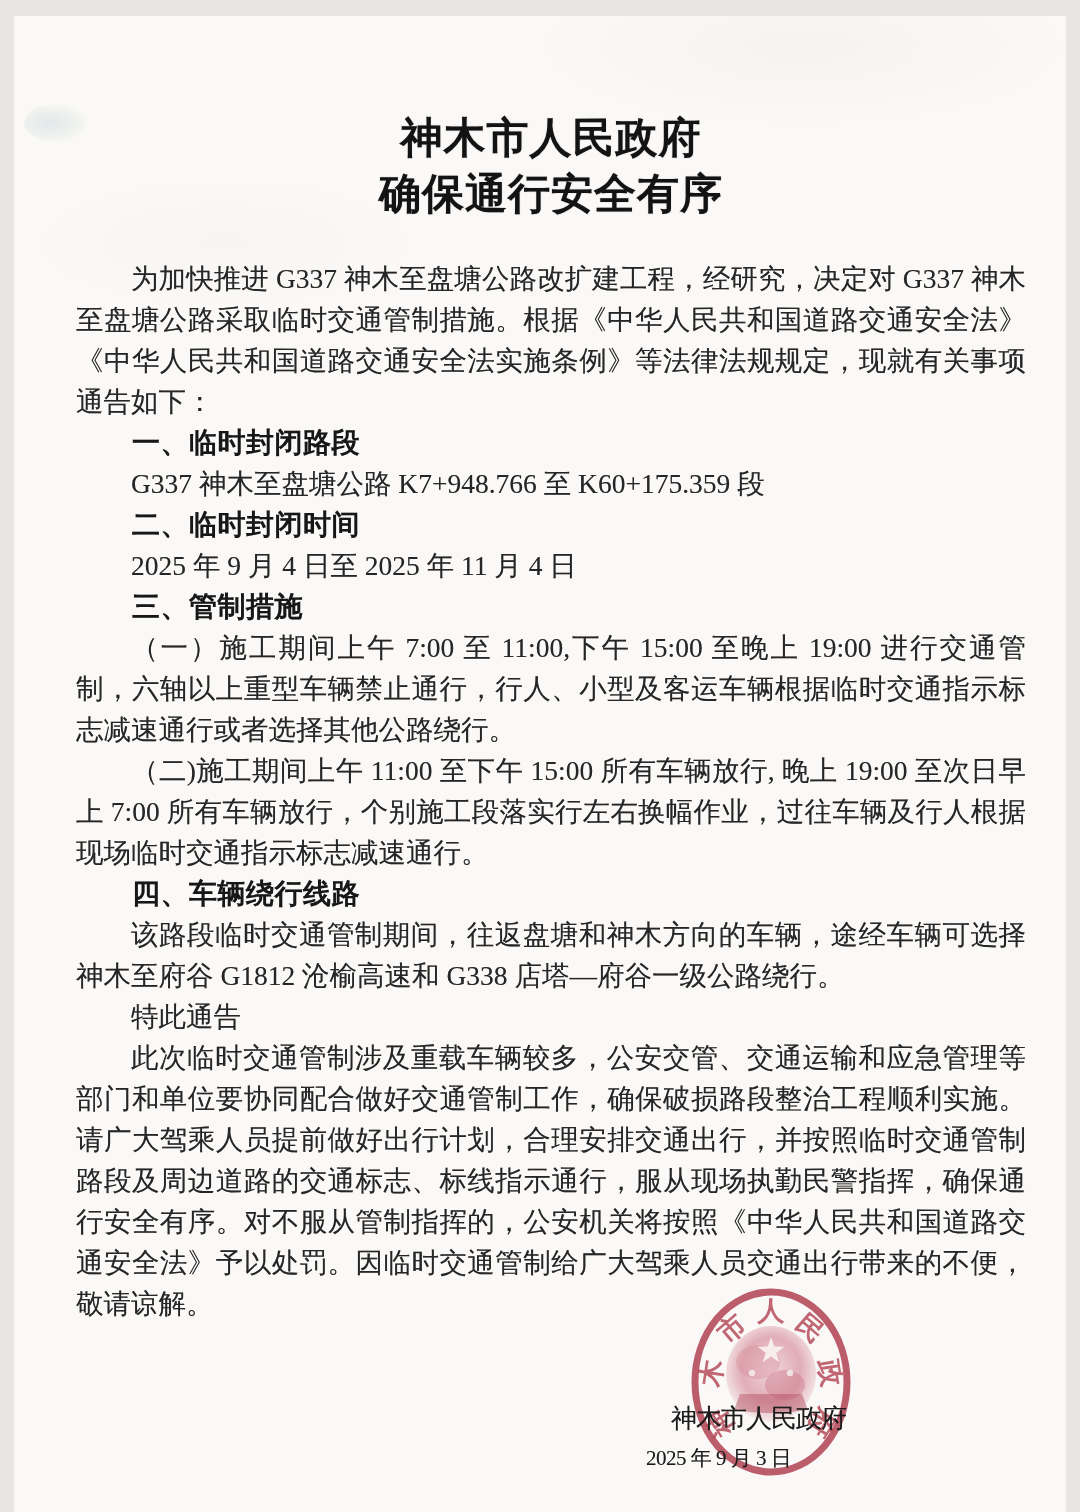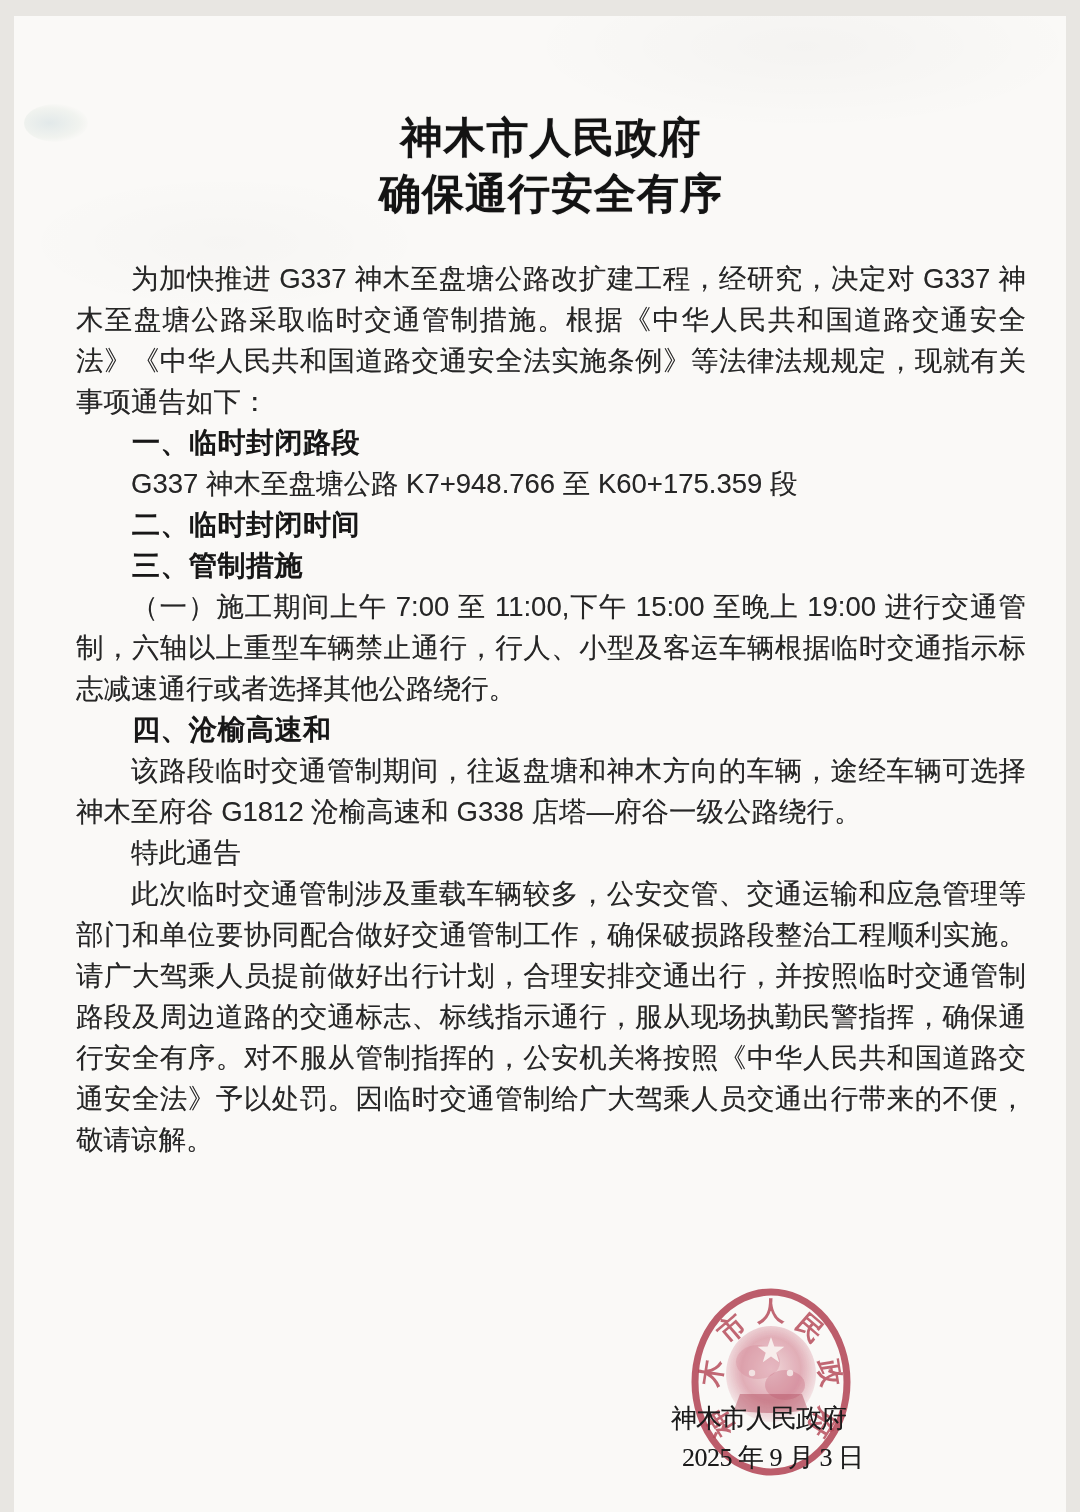--- a/index.html
+++ b/index.html
@@ -44,21 +44,21 @@
     text-shadow: 0 0 1px rgba(20,20,20,0.4);
   }
   .doc-body { margin-top: 36px; }
   p.para {
     margin: 0;
     text-indent: 2em;
     font-size: 27.5px;
     line-height: 41px;
     text-align: justify;
     color: #262626;
-    font-family: Liberation Sans, sans-serif;
+    font-family: Liberation Serif, serif;
     text-shadow: 0 0 0.5px rgba(30,30,30,0.35);
   }
   p.para.heading {
     font-family: Liberation Serif, serif;
     font-weight: 700;
     font-size: 28px;
     color: #171717;
     letter-spacing: 0.5px;
     text-align: left;
   }
@@ -87,24 +87,24 @@
     font-family: "Liberation Serif", "DejaVu Serif", serif;
     font-size: 26px;
     line-height: 30px;
     letter-spacing: -1px;
     color: #1b1b1b;
     text-shadow: 0 0 0.5px rgba(30,30,30,0.4);
     z-index: 3;
   }
   .issue-date {
     position: absolute;
-    left: 668px;
+    left: 632px;
     top: 1427px;
     font-family: "Liberation Serif", "DejaVu Serif", serif;
-    font-size: 26px;
+    font-size: 21px;
     line-height: 30px;
     letter-spacing: -0.5px;
     color: #1b1b1b;
     text-shadow: 0 0 0.5px rgba(30,30,30,0.4);
     z-index: 3;
   }
 </style>
 </head>
 <body>
 
@@ -115,23 +115,25 @@
   <div class="doc">
     <div class="title-block">
       <div class="title-line">神木市人民政府</div>
       <div class="title-line">确保通行安全有序</div>
     </div>
     <div class="doc-body">
         <p class="para">为加快推进 G337 神木至盘塘公路改扩建工程，经研究，决定对 G337 神木至盘塘公路采取临时交通管制措施。根据《中华人民共和国道路交通安全法》《中华人民共和国道路交通安全法实施条例》等法律法规规定，现就有关事项通告如下：</p>
         <p class="para heading">一、临时封闭路段</p>
         <p class="para">G337 神木至盘塘公路 K7+948.766 至 K60+175.359 段</p>
         <p class="para heading">二、临时封闭时间</p>
+        <p class="para">2025 年 9 月 4 日至 2025 年 11 月 4 日</p>
         <p class="para heading">三、管制措施</p>
         <p class="para">（一）施工期间上午 7:00 至 11:00,下午 15:00 至晚上 19:00 进行交通管制，六轴以上重型车辆禁止通行，行人、小型及客运车辆根据临时交通指示标志减速通行或者选择其他公路绕行。</p>
-        <p class="para heading">四、沧榆高速和</p>
+        <p class="para">（二)施工期间上午 11:00 至下午 15:00 所有车辆放行, 晚上 19:00 至次日早上 7:00 所有车辆放行，个别施工段落实行左右换幅作业，过往车辆及行人根据现场临时交通指示标志减速通行。</p>
+        <p class="para heading">四、车辆绕行线路</p>
         <p class="para">该路段临时交通管制期间，往返盘塘和神木方向的车辆，途经车辆可选择神木至府谷 G1812 沧榆高速和 G338 店塔—府谷一级公路绕行。</p>
         <p class="para">特此通告</p>
         <p class="para">此次临时交通管制涉及重载车辆较多，公安交管、交通运输和应急管理等部门和单位要协同配合做好交通管制工作，确保破损路段整治工程顺利实施。请广大驾乘人员提前做好出行计划，合理安排交通出行，并按照临时交通管制路段及周边道路的交通标志、标线指示通行，服从现场执勤民警指挥，确保通行安全有序。对不服从管制指挥的，公安机关将按照《中华人民共和国道路交通安全法》予以处罚。因临时交通管制给广大驾乘人员交通出行带来的不便，敬请谅解。</p>
       </div>
   </div>
 
   <svg class="seal" viewBox="-102 -114 204 228">
     <defs>
       <radialGradient id="embGrad" cx="50%" cy="45%" r="60%">
         <stop offset="0%" stop-color="#eec3cb"></stop>

